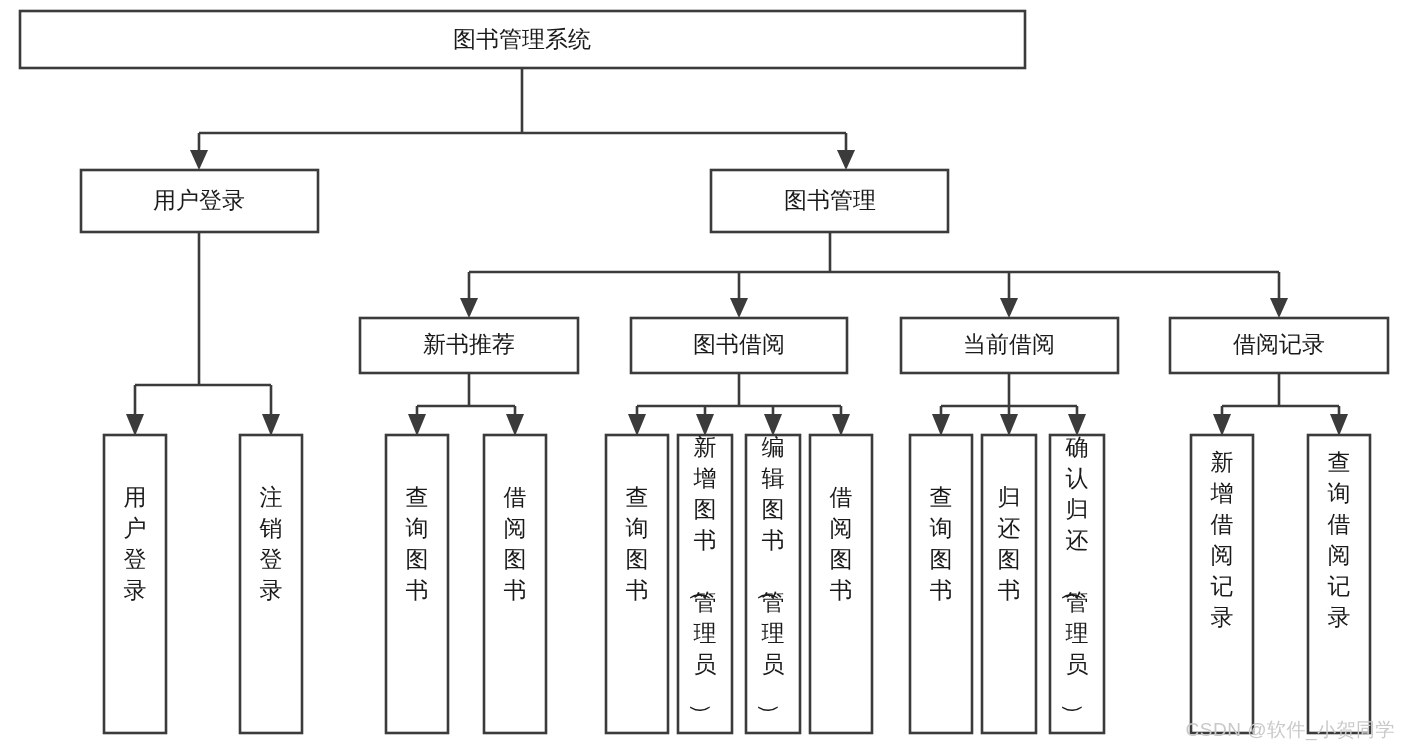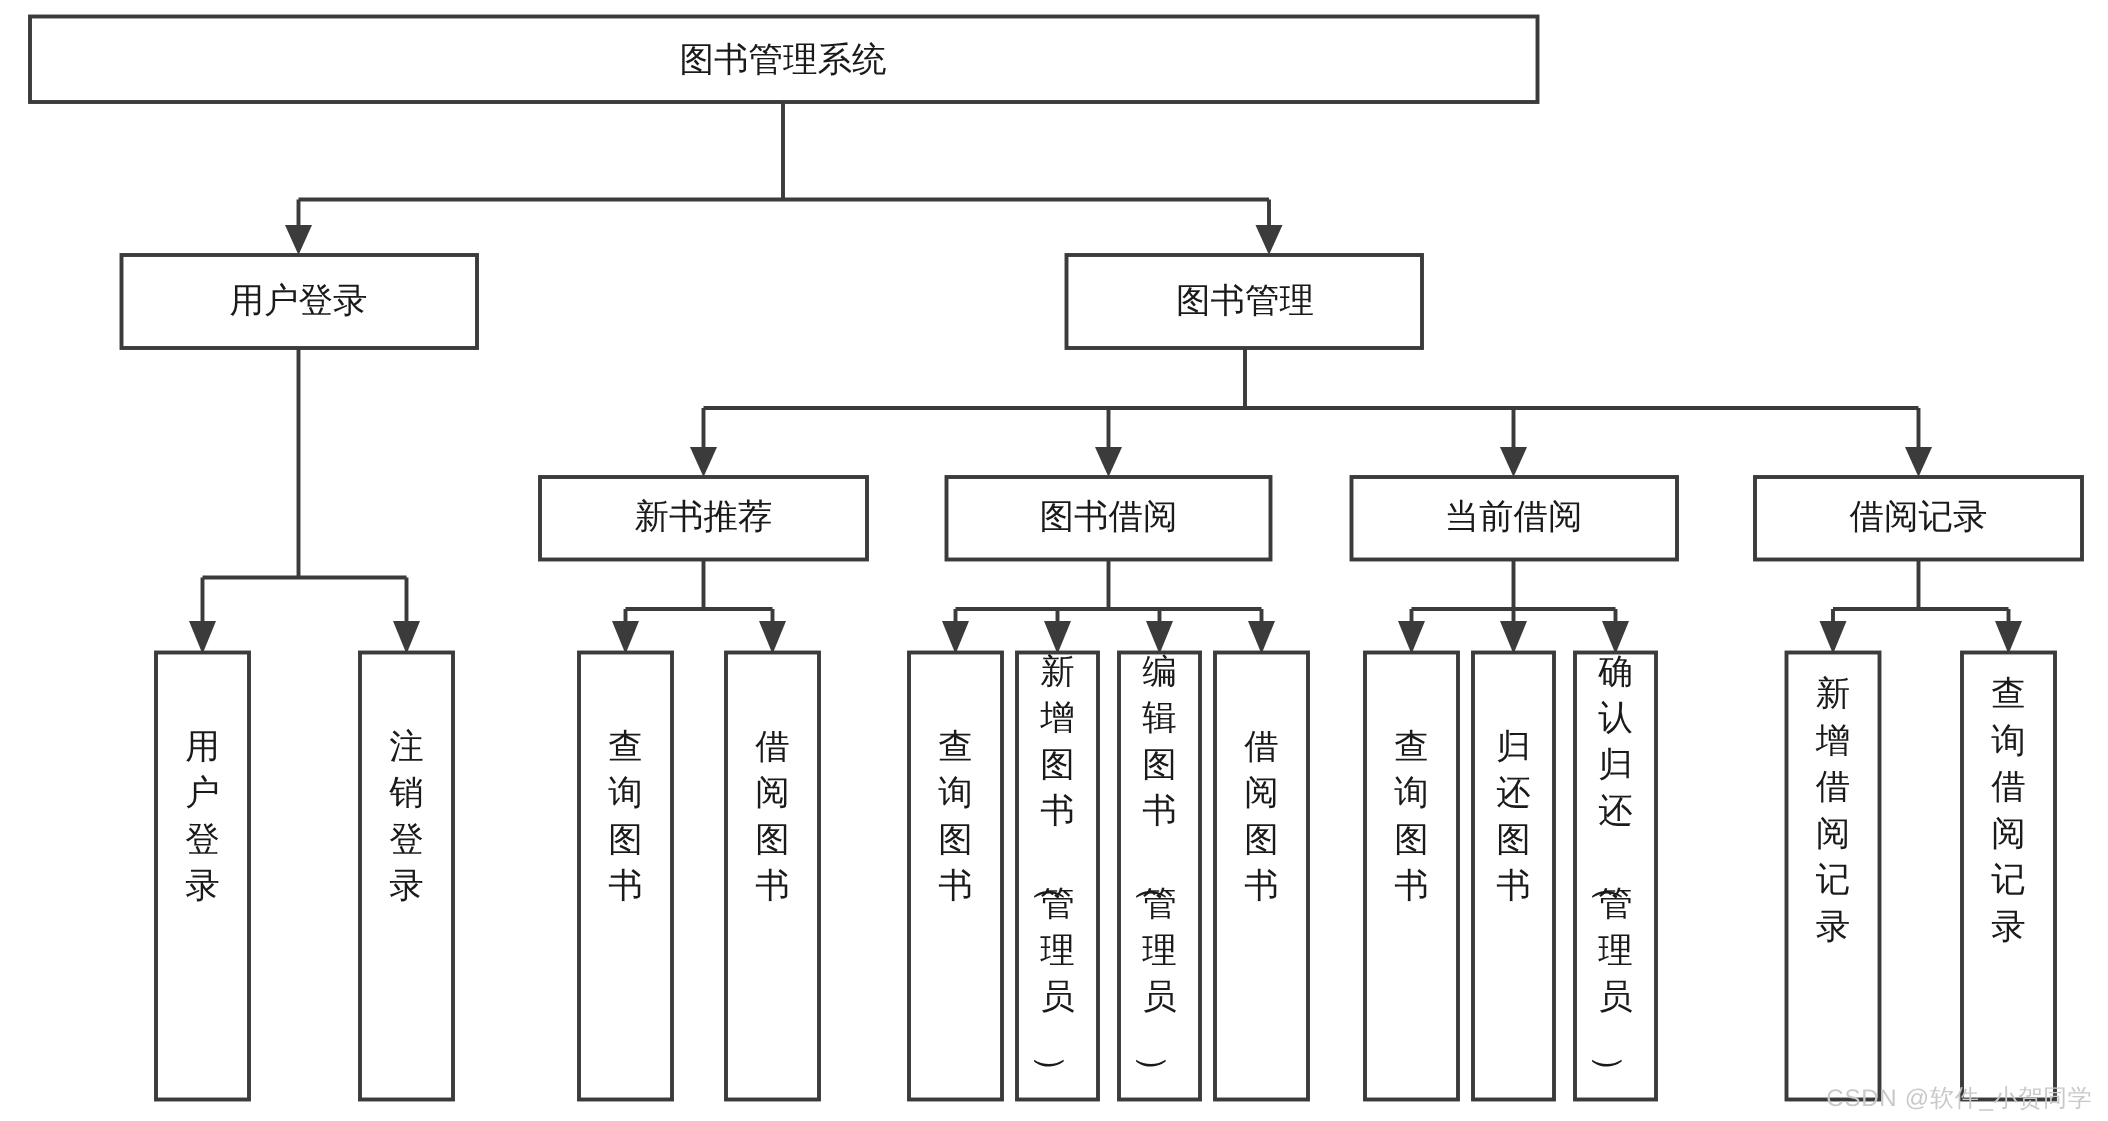--- a/index.html
+++ b/index.html
@@ -54,21 +54,21 @@
     fill: #1a1a1a;
     font-family: "Liberation Sans", "DejaVu Sans", sans-serif;
     font-size: 23px;
     text-anchor: middle;
   }
   .watermark-text {
     position: absolute;
     right: 10px;
     bottom: 4px;
     font-family: "Liberation Sans", "DejaVu Sans", sans-serif;
-    font-size: 16px;
+    font-size: 19px;
     color: #c9c9c9;
     white-space: nowrap;
     letter-spacing: 0.5px;
     user-select: none;
   }
 </style>
 </head>
 <body>
 
 <div id="diagram-root">

